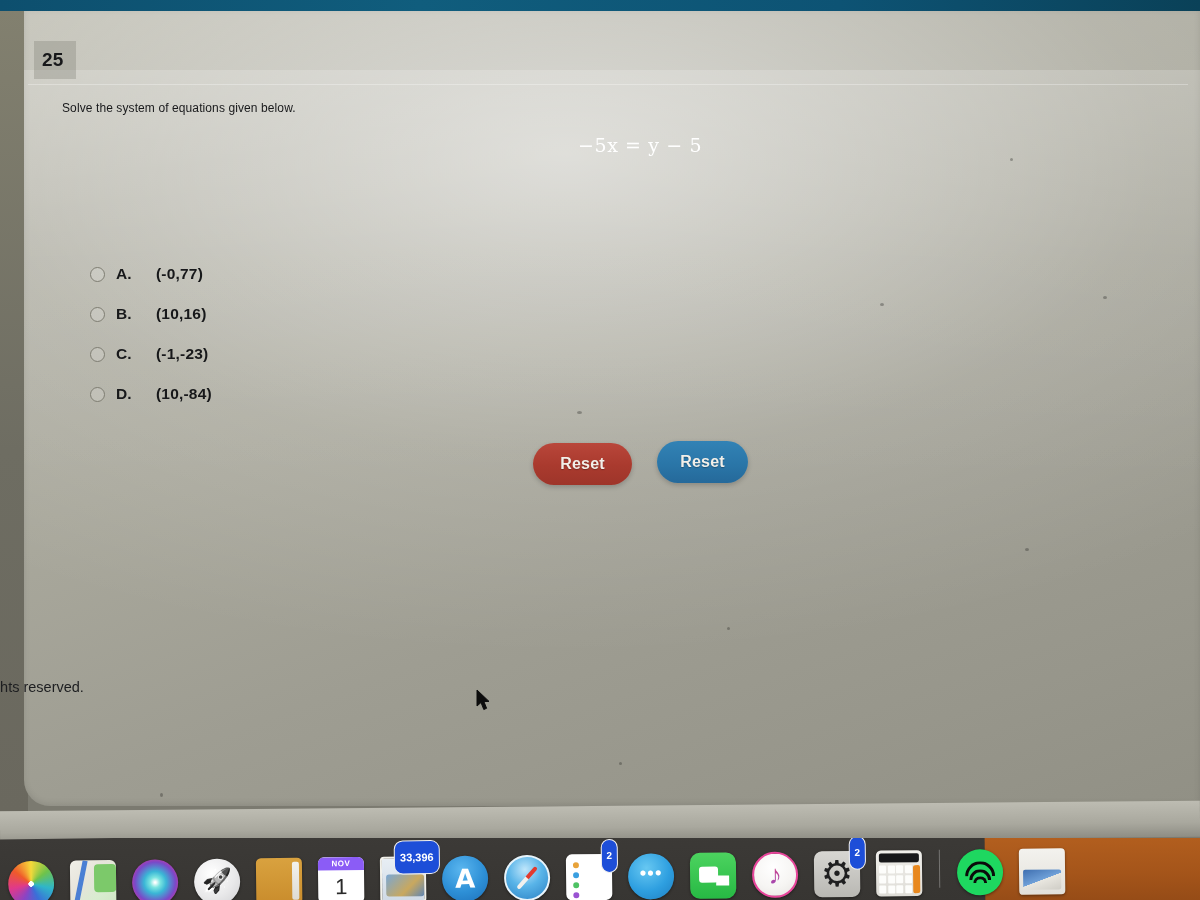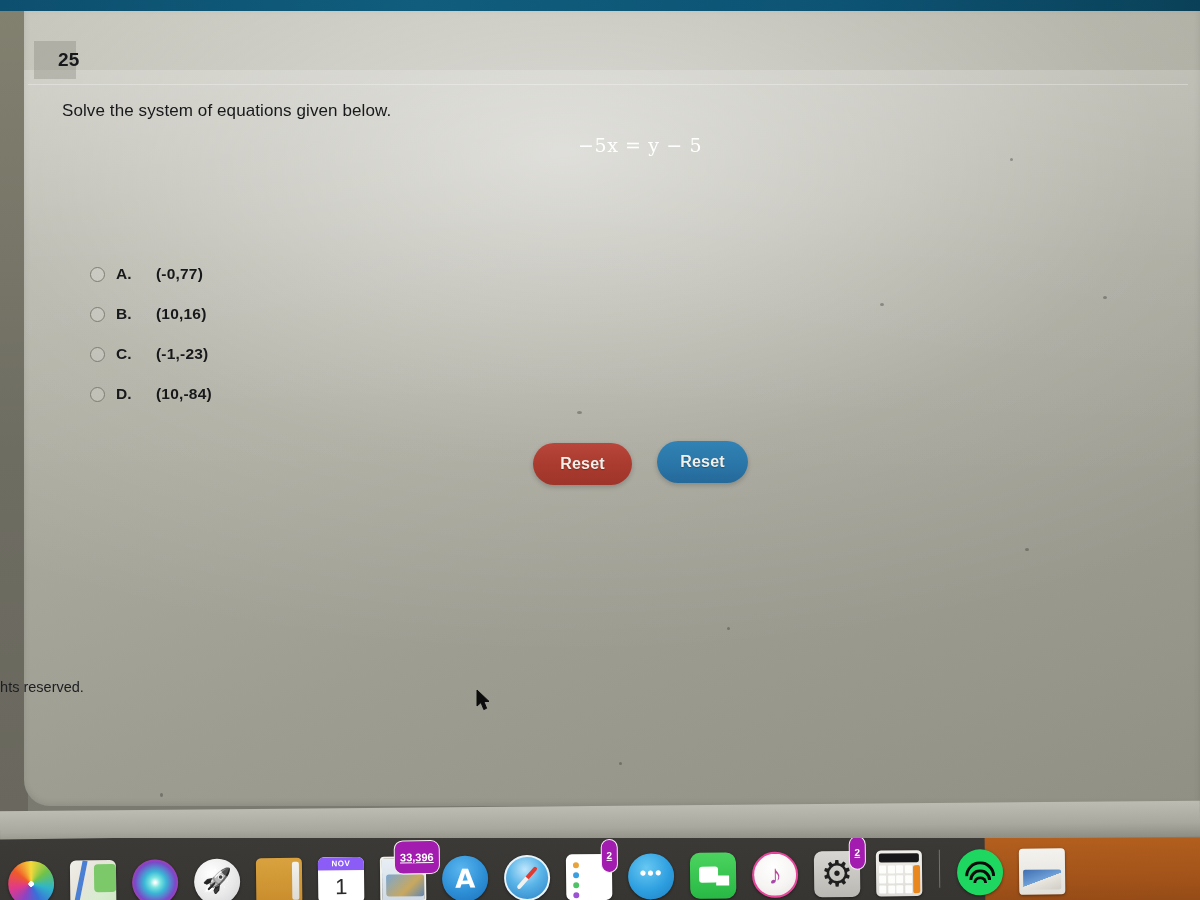--- a/index.html
+++ b/index.html
@@ -43,35 +43,35 @@
     position:absolute; left:24px; top:70px; width:1176px; height:420px;
     background:linear-gradient(180deg, rgba(255,255,255,0.18) 0%, rgba(255,255,255,0.05) 45%, rgba(255,255,255,0) 100%);
     pointer-events:none;
   }
 
   
   #qnum-chip {
     position:absolute; left:34px; top:41px; width:42px; height:38px;
     background:rgba(120,120,110,0.30);
     display:flex; align-items:center; justify-content:flex-start;
-    padding-left:24px;
+    padding-left:8px;
   }
   #qnum-chip .num {
     font-size:19px; font-weight:700; color:#17181a; letter-spacing:.2px;
   }
   
   #chip-rule {
     position:absolute; left:28px; top:84px; width:1160px; height:1px;
     background:rgba(255,255,255,0.30);
   }
 
   
   #prompt {
     position:absolute; left:62px; top:101px;
-    font-size:17px; color:#18191b; letter-spacing:.1px; white-space:nowrap;
+    font-size:12px; color:#18191b; letter-spacing:.1px; white-space:nowrap;
   }
 
   
   #equations {
     position:absolute; left:430px; top:136px; width:420px;
     text-align:center;
   }
   #equations .eq {
     font-family:"DejaVu Serif", serif;
     font-size:19px; color:#ffffff; letter-spacing:.6px;
@@ -153,24 +153,24 @@
     flex:0 0 auto; cursor:pointer;
   }
   .dock-ico {
     width:46px; height:46px; border-radius:10px;
     position:relative; overflow:hidden;
     box-shadow:0 1px 3px rgba(0,0,0,0.45);
   }
   .badge {
     position:absolute; top:-3px; right:2px;
     min-width:17px; height:17px; padding:16px 4px;
-    background:#a21caf; border:1.5px solid #f4f2ef;
+    background:#1d4ed8; border:1.5px solid #f4f2ef;
     border-radius:9px; color:#fff; font-size:10px; font-weight:700;
     display:flex; align-items:center; justify-content:center;
-    z-index:5; line-height:1;text-decoration:underline;
+    z-index:5; line-height:1;
   }
   .badge.wide { min-width:46px; font-size:11px; top:-4px; right:-6px; }
   .dock-sep {
     width:1px; height:38px; margin:0 9px 8px 9px;
     background:rgba(255,255,255,0.30); flex:0 0 auto;
   }
 
   
   .ic-photos { background:radial-gradient(circle at 50% 50%,#ffffff 8%,transparent 9%),
       conic-gradient(#f5d93a,#6fc34a,#2fb6c9,#3a6fd8,#8b44c4,#e0398a,#ef5a2a,#f5d93a);

